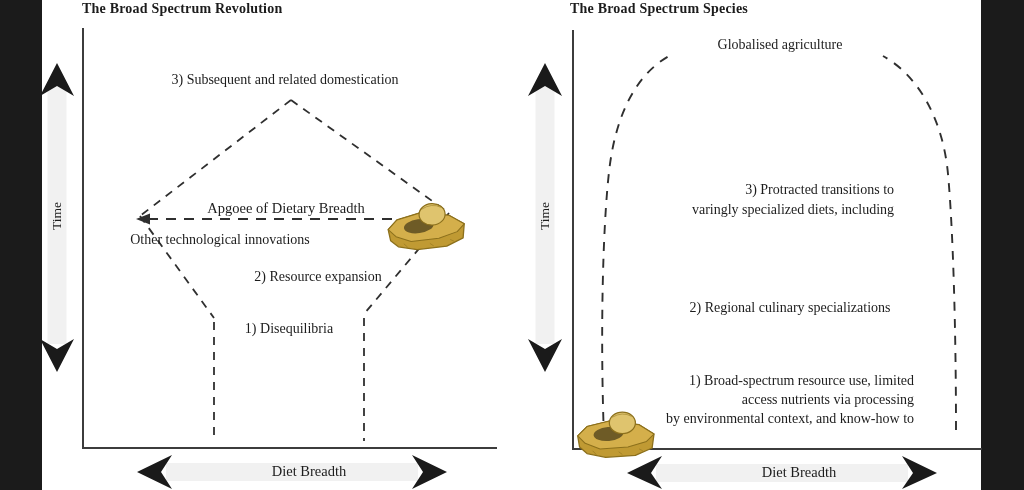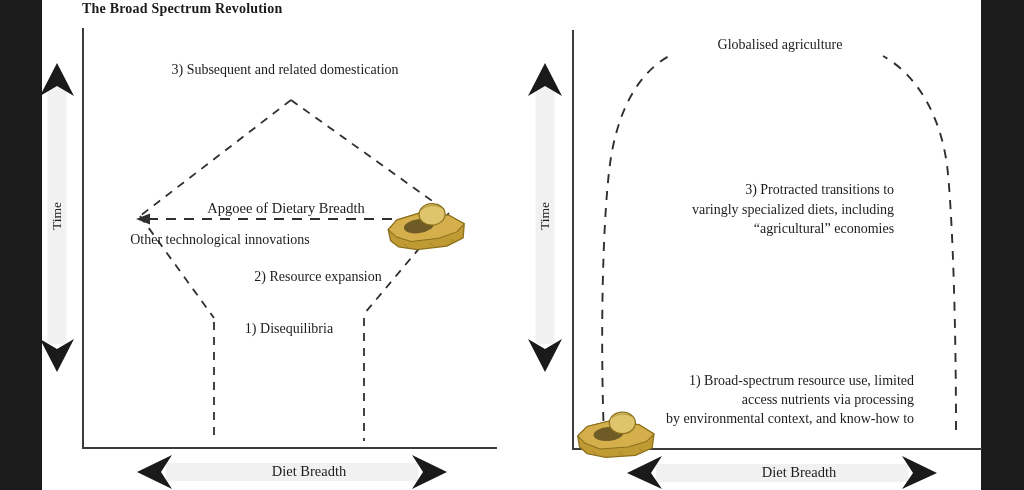--- a/index.html
+++ b/index.html
@@ -96,43 +96,44 @@
       <polygon points="627,473 662,456 651,473 662,489" style="fill:var(--arrow-head)"></polygon>
       <polygon points="937,473 902,456 913,473 902,489" style="fill:var(--arrow-head)"></polygon>
     </g>
 
     <use href="#stone" transform="translate(383,202) rotate(-3) scale(0.93)"></use>
     <use href="#stone" transform="translate(574,408) scale(0.93)"></use>
   </svg>
 
   <div class="txt title" style="left:82px; top:0px;">The Broad Spectrum Revolution</div>
 
-  <div class="txt ctr" style="left:285px; top:61px;">3) Subsequent and related domestication</div>
+  <div class="txt ctr" style="left:285px; top:71px;">3) Subsequent and related domestication</div>
 
   <div class="txt ctr" style="left:220px; top:231px;">Other technological innovations</div>
 
   <div class="txt ctr" style="left:286px; top:200px; font-size:14.5px;">Apgoee of Dietary Breadth</div>
 
   <div class="txt ctr" style="left:289px; top:268px;margin-left:29px;">2) Resource expansion</div>
 
   <div class="txt ctr" style="left:289px; top:320px;">1) Disequilibria</div>
 
   <div class="time-label" style="left:57px; top:216px;">Time</div>
 
   <div class="txt ctr diet-label" style="left:293px; top:463px;">Diet Breadth</div>
 
+  <div class="txt title" style="left:570px; top:0px;">The Broad Spectrum Species</div>
 
   <div class="txt ctr" style="left:780px; top:36px;">Globalised agriculture</div>
 
   <div class="block" style="left:793px; top:180px;">
     <div>3) Protracted transitions to</div>
     <div>varingly specialized diets, including</div>
-    <div>“agricultural” economies</div>
   </div>
 
+  <div class="txt ctr" style="left:790px; top:299px;">2) Regional culinary specializations</div>
 
   <div class="block" style="left:790px; top:371px; line-height:19px;">
     <div>1) Broad-spectrum resource use, limited</div>
     <div>access nutrients via processing</div>
     <div>by environmental context, and know-how to</div>
   </div>
 
   <div class="time-label" style="left:545px; top:216px;">Time</div>
 
   <div class="txt ctr diet-label" style="left:783px; top:464px;">Diet Breadth</div>

